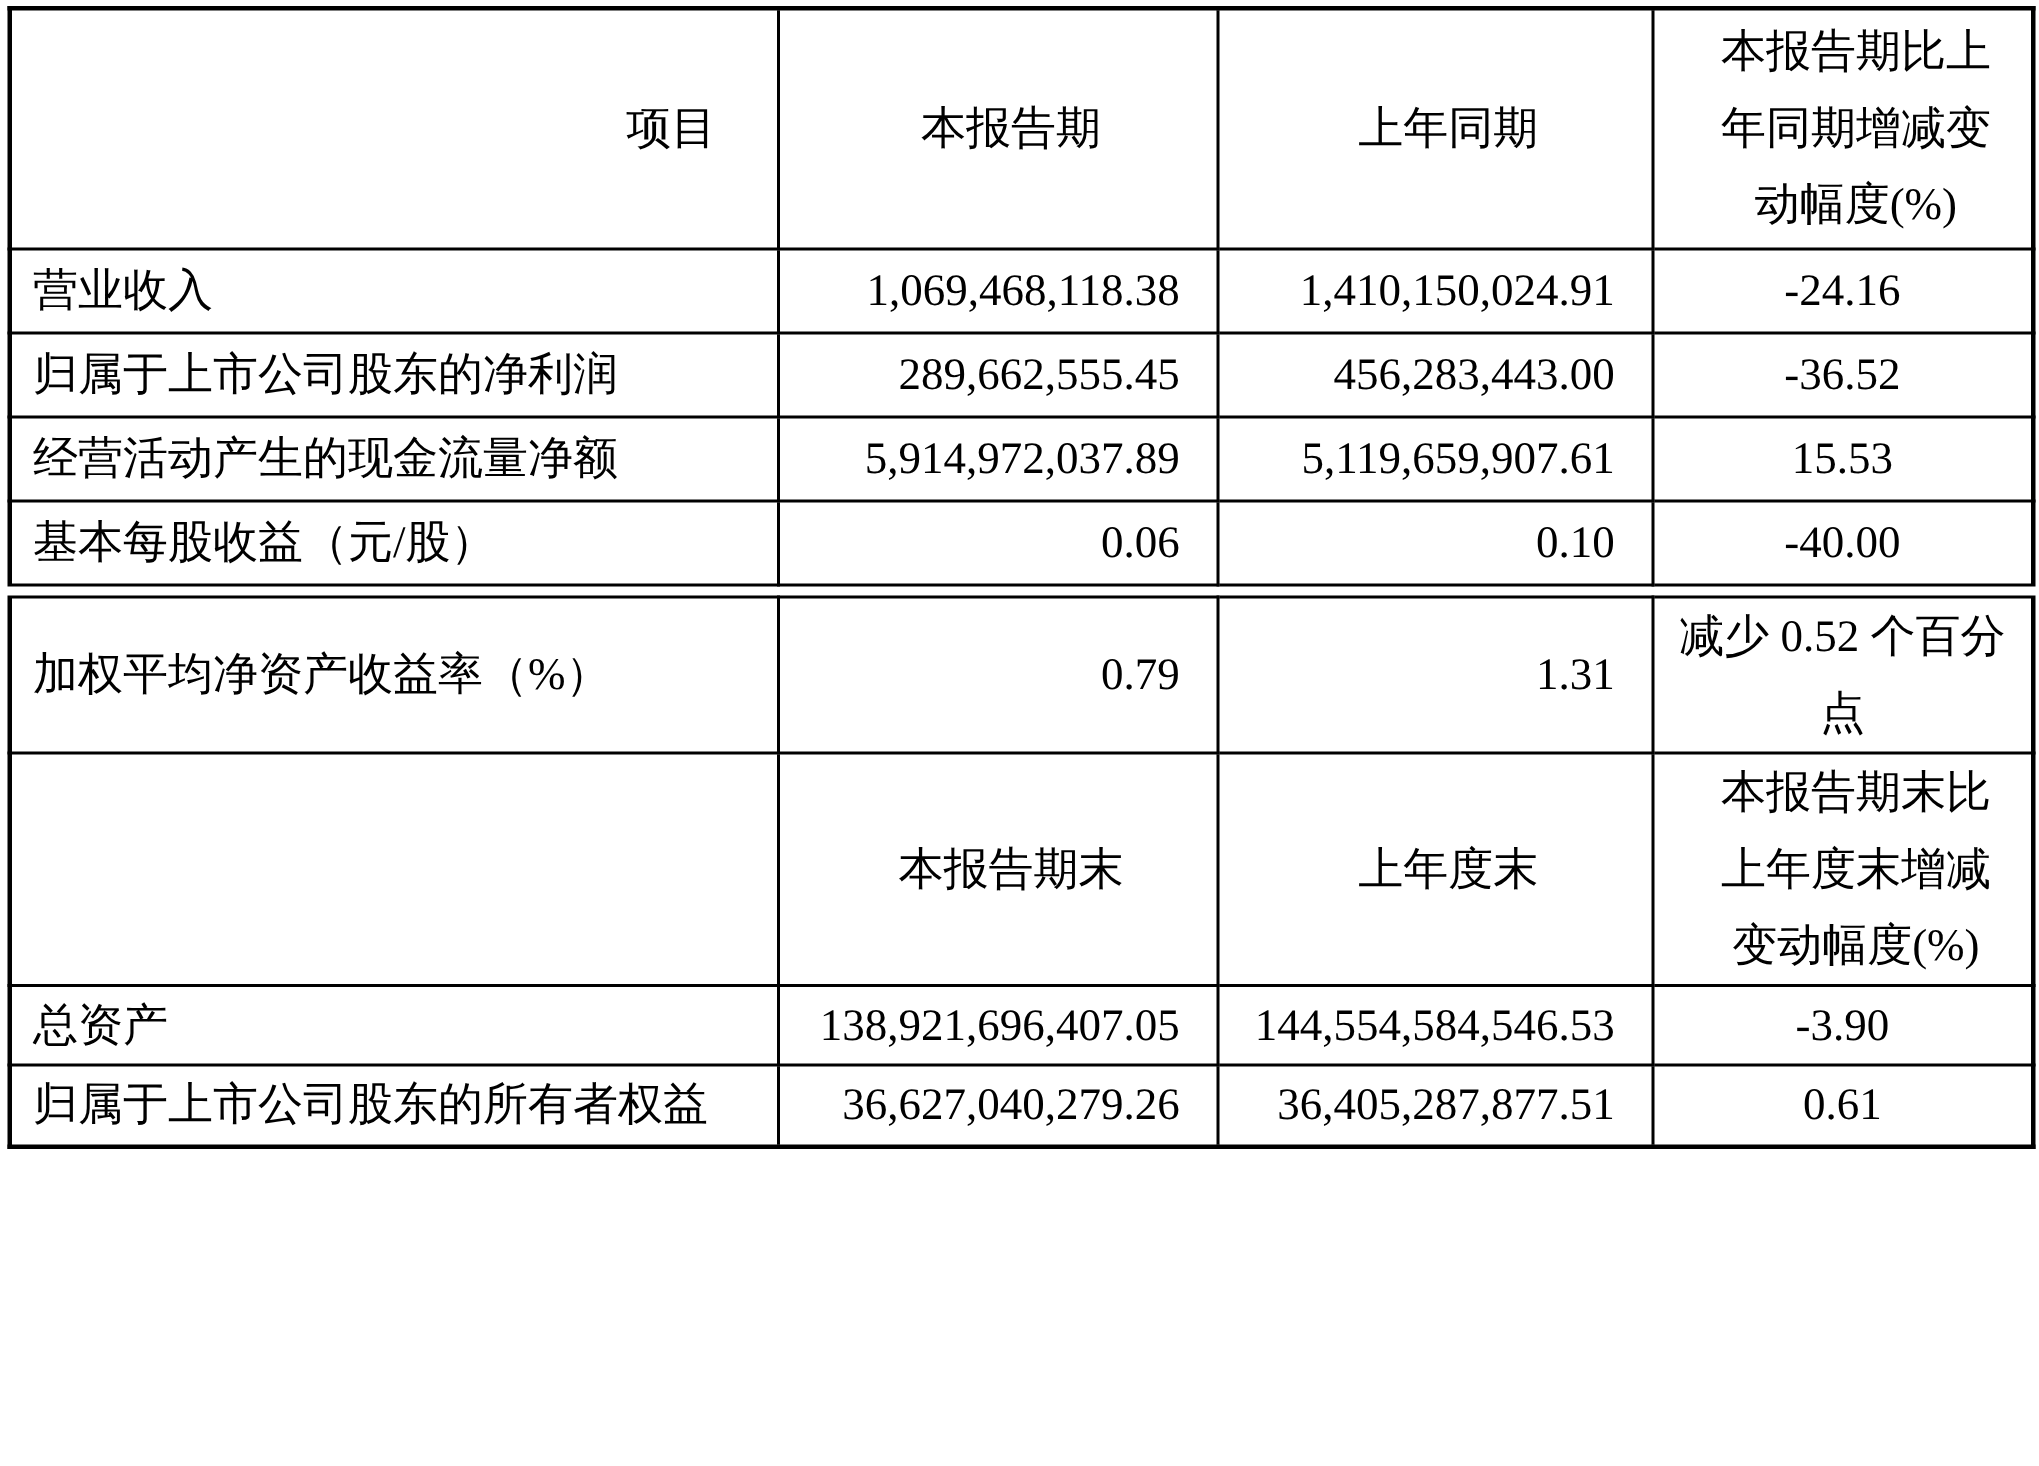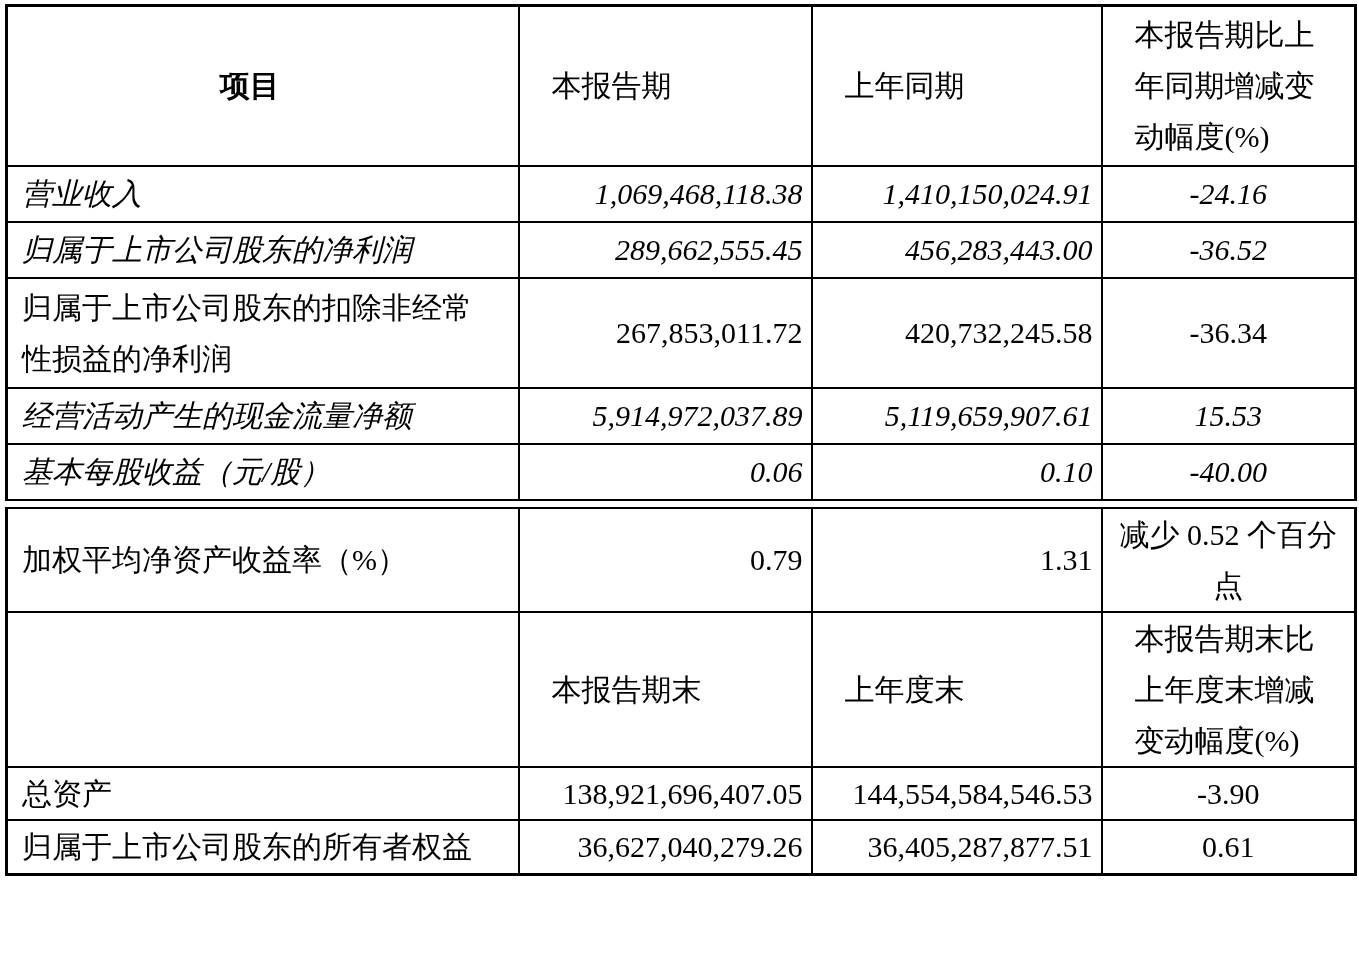--- a/index.html
+++ b/index.html
@@ -42,42 +42,41 @@
   col.c3 { width: 290px; }
   col.c4 { width: 254px; }
 
   td.label {
     text-align: left;
     padding-left: 14px;
     padding-right: 40px;
   }
   td.num {
     text-align: right;
-    padding-right: 8px;
+    padding-right: 24px;
     padding-left: 4px;
   }
   td.chg {
     text-align: center;
     padding-left: 14px;
     padding-right: 14px;
   }
   td.hdr {
-    text-align: left;
+    text-align: center;
     padding-left: 32px;
     padding-right: 14px;
   }
   td.hdr-first {
-    text-align: center;
+    text-align: right;
     padding-left: 14px;
     padding-right: 40px;
-    font-weight: bold;
   }
 
   tr.r-header1 td { height: 160px; }
-  tr.r-single td { height: 56px; font-style: italic; }
+  tr.r-single td { height: 56px; }
   tr.r-double td { height: 110px; }
   tr.r-wavg td { height: 94px; }
   tr.r-header2 td { height: 150px; }
   tr.r-assets td { height: 47px; }
   tr.r-equity td { height: 55px; }
 </style>
 </head>
 <body>
 
 <div class="page">
@@ -101,26 +100,20 @@
         <td class="label">营业收入</td>
         <td class="num">1,069,468,118.38</td>
         <td class="num">1,410,150,024.91</td>
         <td class="chg">-24.16</td>
       </tr>
       <tr class="r-single">
         <td class="label">归属于上市公司股东的净利润</td>
         <td class="num">289,662,555.45</td>
         <td class="num">456,283,443.00</td>
         <td class="chg">-36.52</td>
-      </tr>
-      <tr class="r-double">
-        <td class="label">归属于上市公司股东的扣除非经常性损益的净利润</td>
-        <td class="num">267,853,011.72</td>
-        <td class="num">420,732,245.58</td>
-        <td class="chg">-36.34</td>
       </tr>
       <tr class="r-single">
         <td class="label">经营活动产生的现金流量净额</td>
         <td class="num">5,914,972,037.89</td>
         <td class="num">5,119,659,907.61</td>
         <td class="chg">15.53</td>
       </tr>
       <tr class="r-single">
         <td class="label">基本每股收益（元/股）</td>
         <td class="num">0.06</td>

